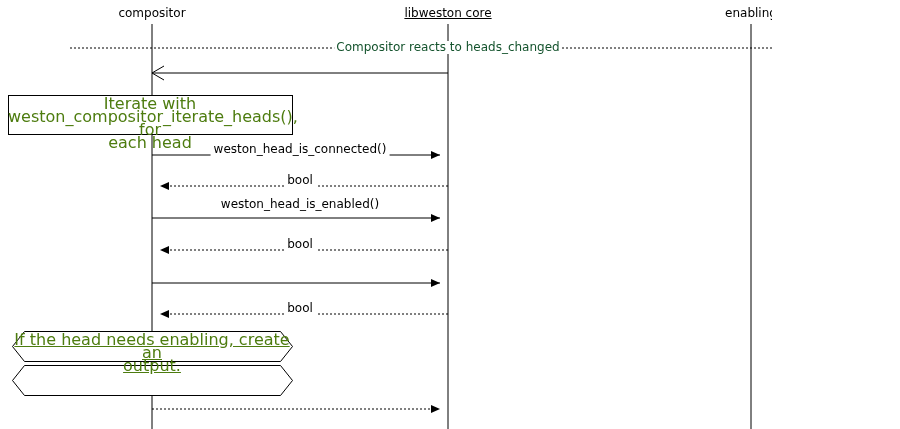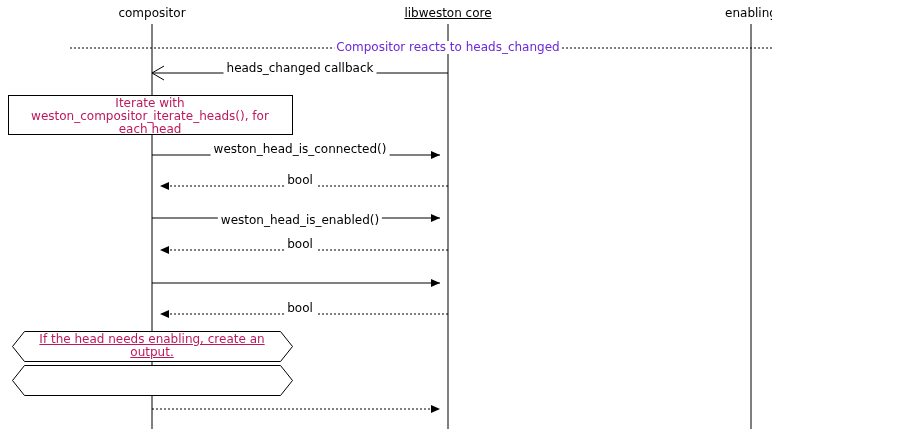--- a/index.html
+++ b/index.html
@@ -47,28 +47,28 @@
   }
   .sep-label {
     position: absolute;
     font-size: 12px;
     line-height: 13px;
     text-align: center;
     white-space: nowrap;
     transform: translateX(-50%);
     background: #ffffff;
     padding: 0 2px;
-    color: #6d28d9;
+    color: #14532d;
   }
   .note-text {
     position: absolute;
-    font-size: 12px;
+    font-size: 16px;
     line-height: 13px;
     text-align: center;
-    color: #be185d;
+    color: #4d7c0f;
   }
   .note-text span { display: block; }
 </style>
 </head>
 <body>
 
 <div id="diagram">
 
   <svg class="svg-layer" viewBox="0 0 900 429" xmlns="http://www.w3.org/2000/svg">
     <defs>
@@ -139,27 +139,26 @@
       <path d="M12.5,380.5 L24.5,365.5 L280.5,365.5 L292.5,380.5 L280.5,395.5 L24.5,395.5 z" fill="#ffffff" stroke="#000" stroke-width="1"></path>
     </g>
   </svg>
 
   <div class="actor-label" style="left:152px; top:6px;">compositor</div>
   <div class="actor-label" style="left:448px; top:6px;text-decoration:underline;">libweston core</div>
   <div class="actor-label" style="left:751px; top:6px;">enabling</div>
 
   <div class="sep-label" style="left:448px; top:41px;">Compositor reacts to heads_changed</div>
 
-  <div class="msg-label" style="left:300px; top:62px;">heads_changed callback</div>
 
   <div class="msg-label" style="left:300px; top:143px;">weston_head_is_connected()</div>
 
   <div class="msg-label" style="left:300px; top:174px;">bool</div>
 
-  <div class="msg-label" style="left:300px; top:214px;">weston_head_is_enabled()</div>
+  <div class="msg-label" style="left:300px; top:198px;">weston_head_is_enabled()</div>
 
   <div class="msg-label" style="left:300px; top:238px;">bool</div>
 
 
   <div class="msg-label" style="left:300px; top:302px;">bool</div>
 
   <div class="note-text" style="left:8px; top:97px; width:284px;">
     <span>Iterate with</span>
     <span>weston_compositor_iterate_heads(), for</span>
     <span>each head</span>

